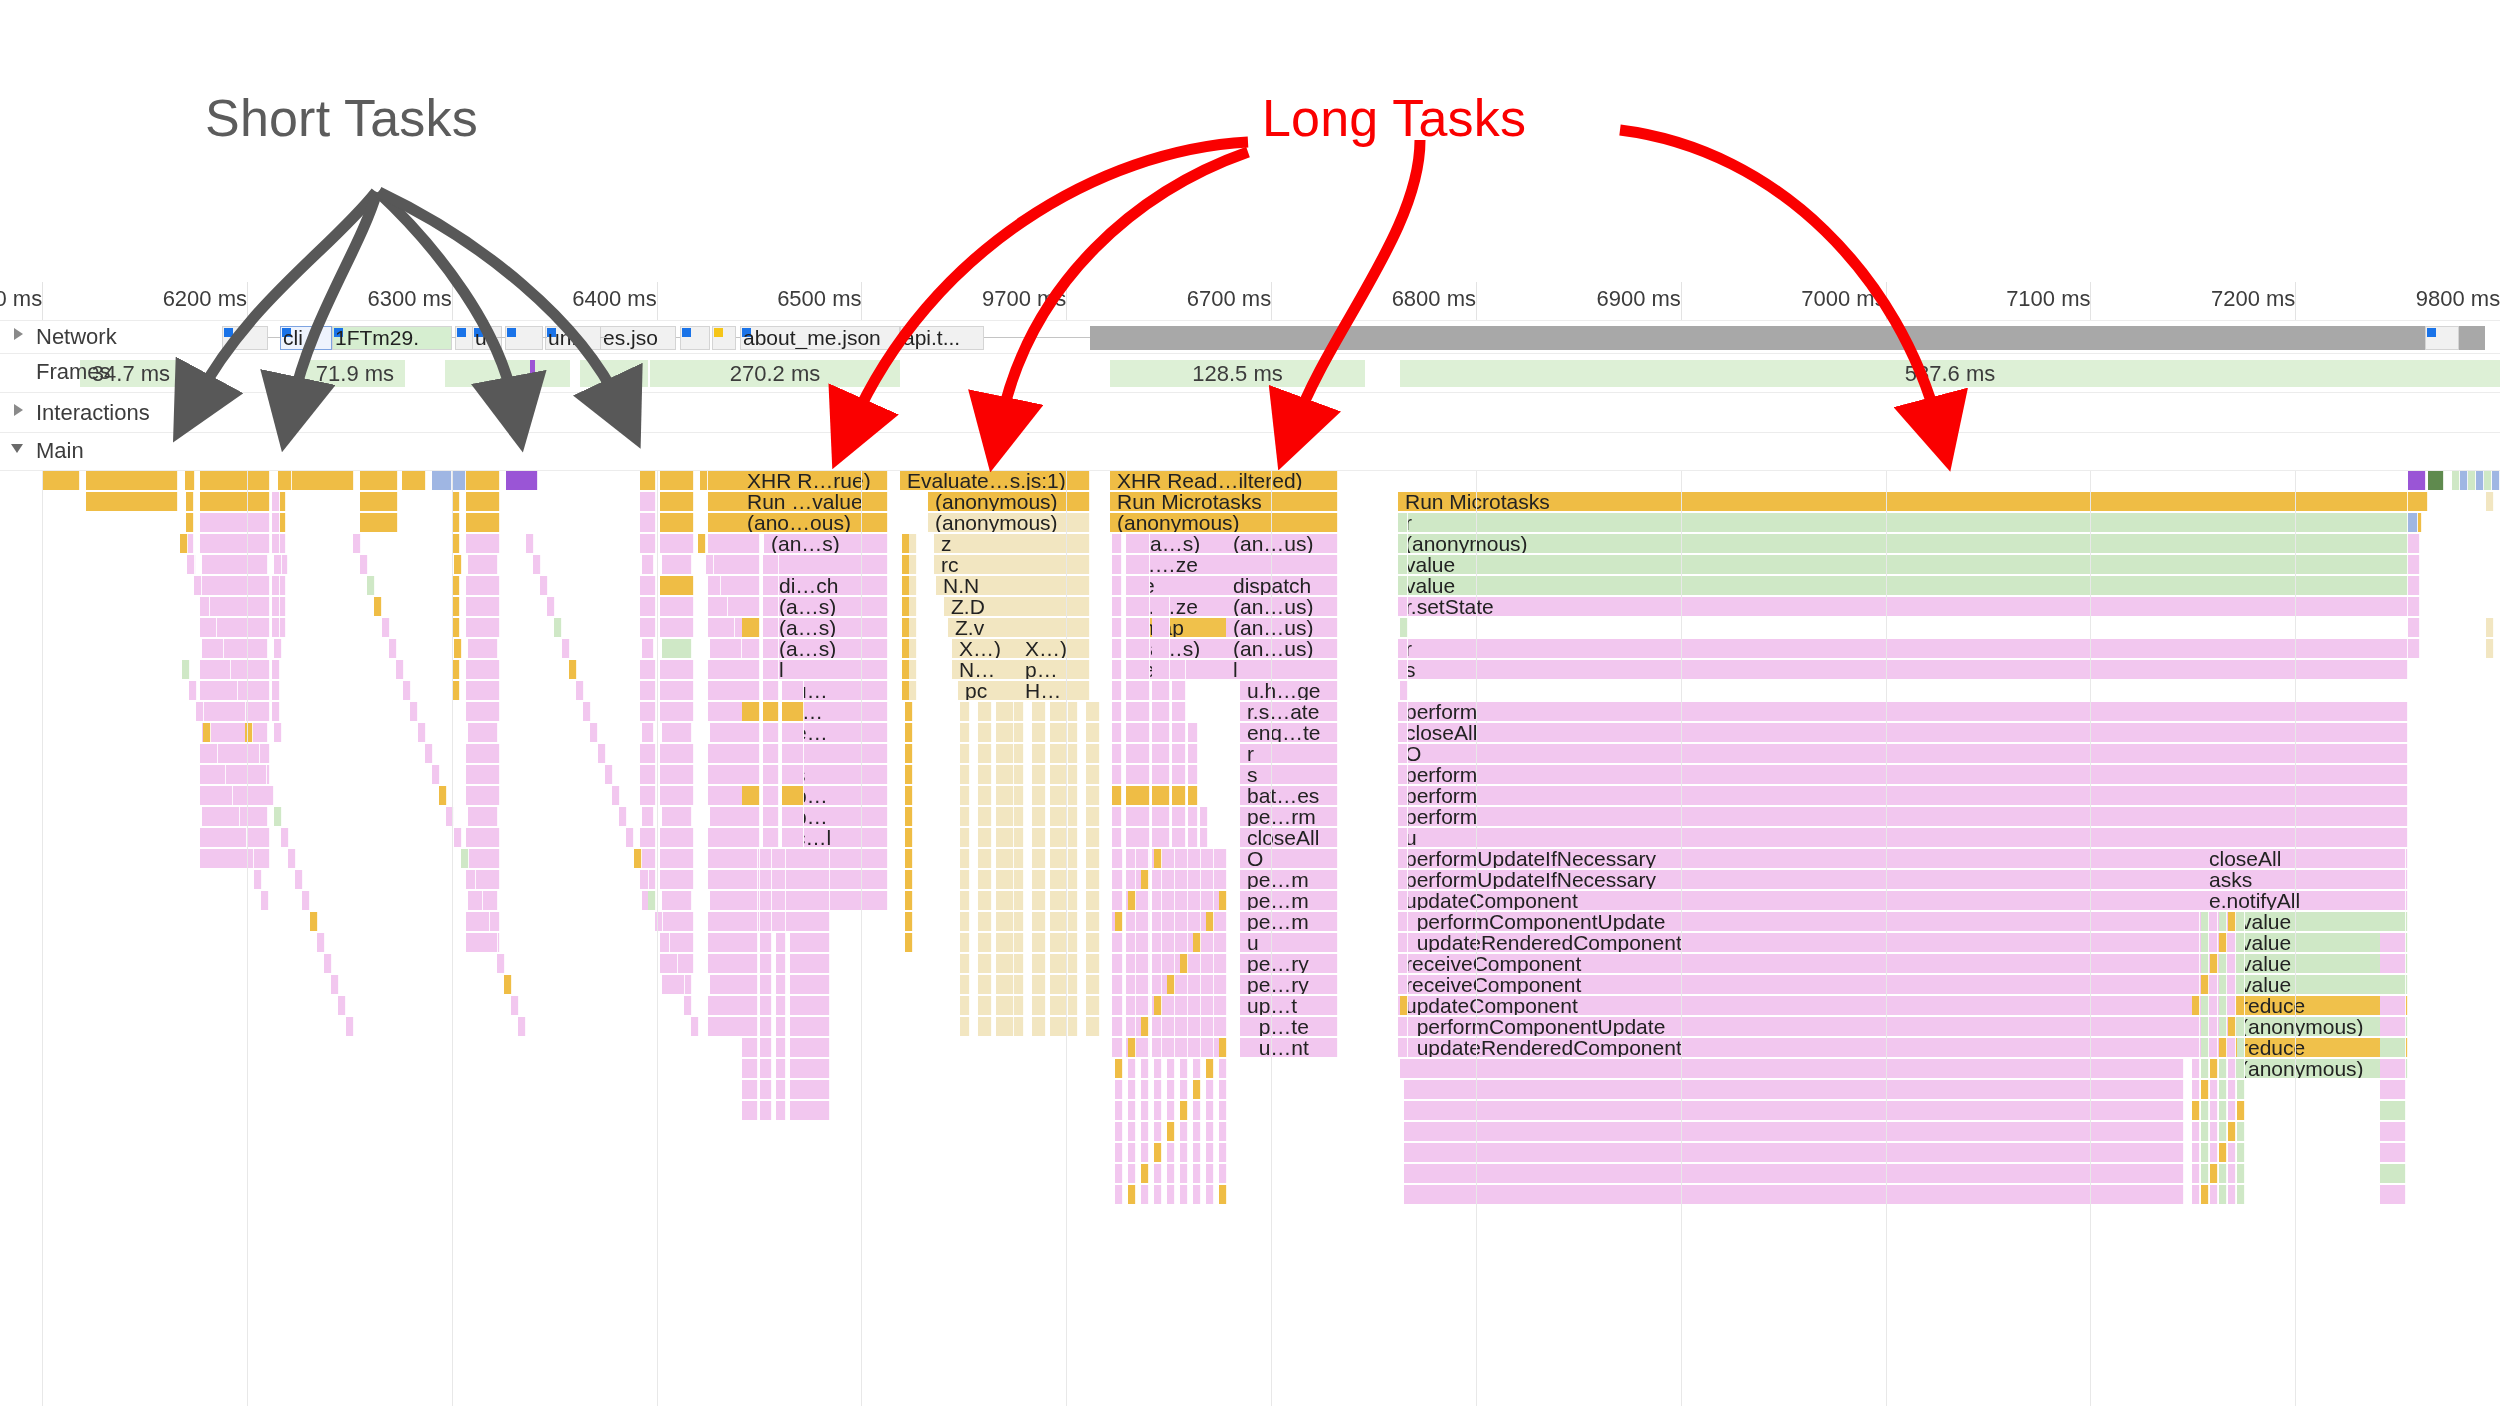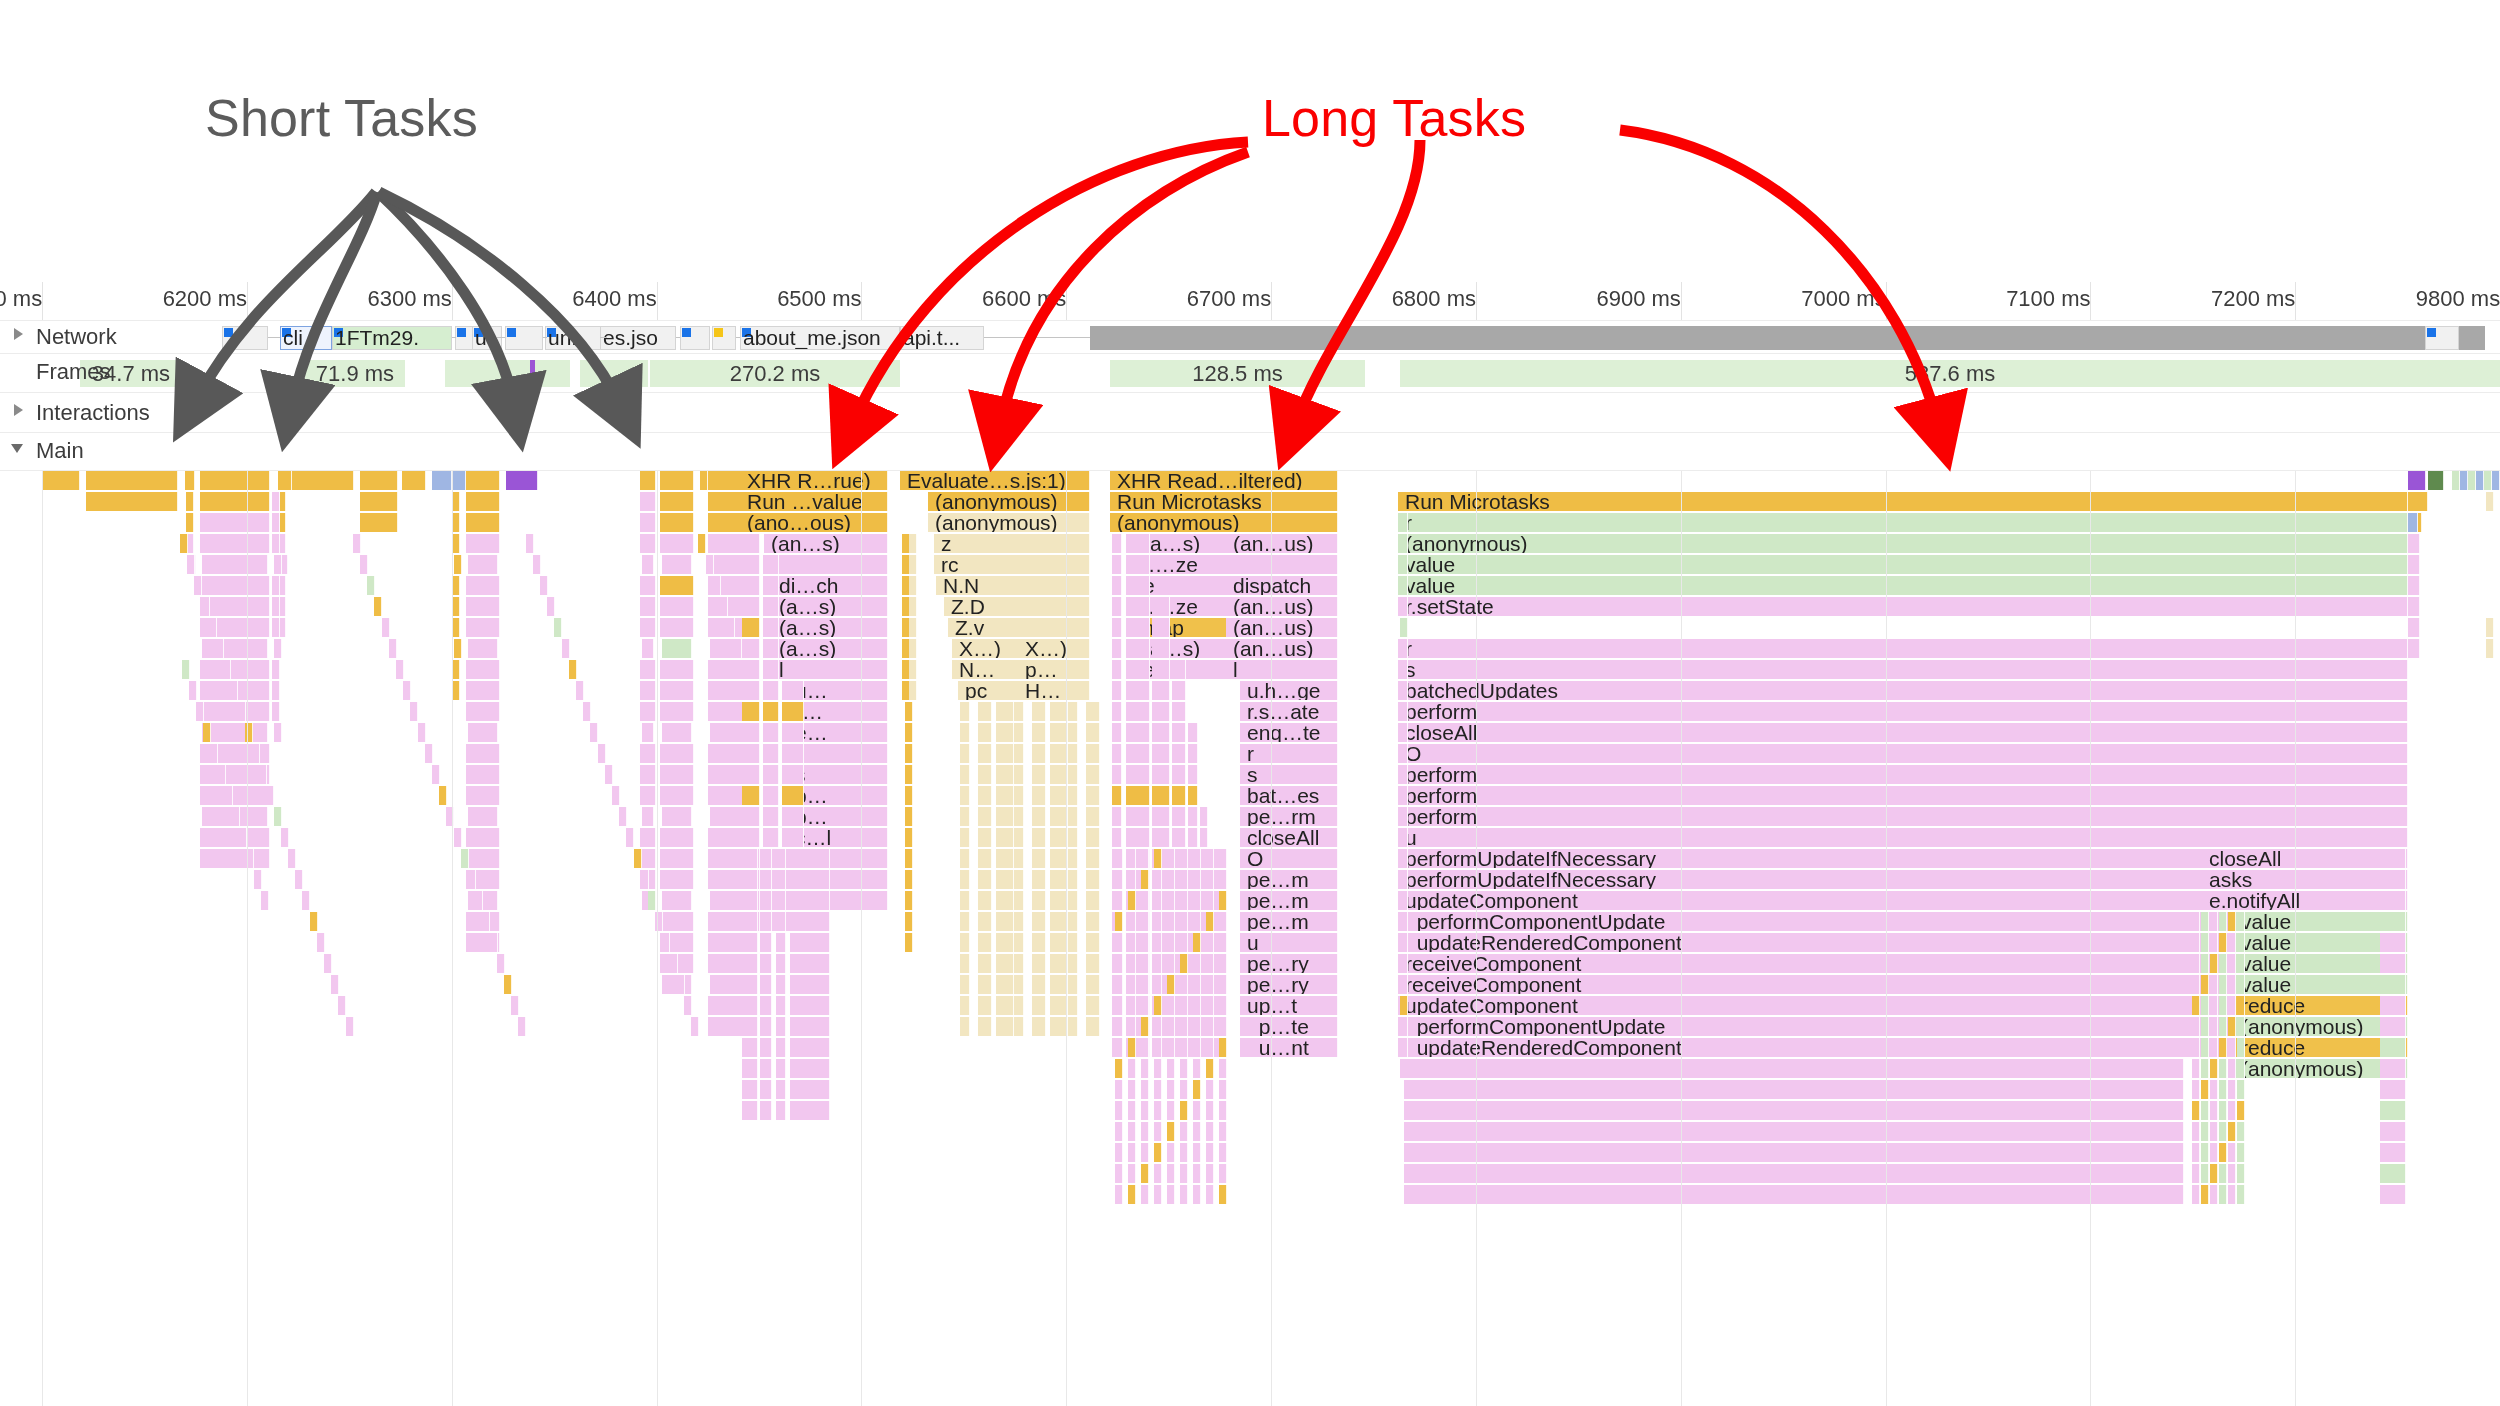--- a/index.html
+++ b/index.html
@@ -96,21 +96,21 @@
     <div class="tl" style="left: 0px;">6100 ms</div>
     <div class="tick" style="left: 246.833px;"></div>
     <div class="tl" style="left: 204.833px;">6200 ms</div>
     <div class="tick" style="left: 451.667px;"></div>
     <div class="tl" style="left: 409.667px;">6300 ms</div>
     <div class="tick" style="left: 656.5px;"></div>
     <div class="tl" style="left: 614.5px;">6400 ms</div>
     <div class="tick" style="left: 861.333px;"></div>
     <div class="tl" style="left: 819.333px;">6500 ms</div>
     <div class="tick" style="left: 1066.17px;"></div>
-    <div class="tl" style="left: 1024.17px;">6600 ms</div>
+    <div class="tl" style="left: 1024.17px;">9700 ms</div>
     <div class="tick" style="left: 1271px;"></div>
     <div class="tl" style="left: 1229px;">6700 ms</div>
     <div class="tick" style="left: 1475.83px;"></div>
     <div class="tl" style="left: 1433.83px;">6800 ms</div>
     <div class="tick" style="left: 1680.67px;"></div>
     <div class="tl" style="left: 1638.67px;">6900 ms</div>
     <div class="tick" style="left: 1885.5px;"></div>
     <div class="tl" style="left: 1843.5px;">7000 ms</div>
     <div class="tick" style="left: 2090.33px;"></div>
     <div class="tl" style="left: 2048.33px;">7100 ms</div>
@@ -515,21 +515,20 @@
     <div class="fbar c-pink" style="left: 1240px; width: 98px; top: 546px;">_p…te</div>
     <div class="fbar c-pink" style="left: 1240px; width: 98px; top: 567px;">_u…nt</div>
     <div class="fbar c-orange" style="left: 1398px; width: 1010px; top: 21px;">Run Microtasks</div>
     <div class="fbar c-green" style="left: 1398px; width: 1010px; top: 42px;">r</div>
     <div class="fbar c-green" style="left: 1398px; width: 1010px; top: 63px;">(anonymous)</div>
     <div class="fbar c-green" style="left: 1398px; width: 1010px; top: 84px;">value</div>
     <div class="fbar c-green" style="left: 1398px; width: 1010px; top: 105px;">value</div>
     <div class="fbar c-pink" style="left: 1398px; width: 1010px; top: 126px;">r.setState</div>
     <div class="fbar c-pink" style="left: 1398px; width: 1010px; top: 168px;">r</div>
     <div class="fbar c-pink" style="left: 1398px; width: 1010px; top: 189px;">s</div>
-    <div class="fbar c-pink" style="left: 1398px; width: 1010px; top: 210px;">batchedUpdates</div>
     <div class="fbar c-pink" style="left: 1398px; width: 1010px; top: 231px;">perform</div>
     <div class="fbar c-pink" style="left: 1398px; width: 1010px; top: 252px;">closeAll</div>
     <div class="fbar c-pink" style="left: 1398px; width: 1010px; top: 273px;">O</div>
     <div class="fbar c-pink" style="left: 1398px; width: 1010px; top: 294px;">perform</div>
     <div class="fbar c-pink" style="left: 1398px; width: 1010px; top: 315px;">perform</div>
     <div class="fbar c-pink" style="left: 1398px; width: 1010px; top: 336px;">perform</div>
     <div class="fbar c-pink" style="left: 1398px; width: 1010px; top: 357px;">u</div>
     <div class="fbar c-pink" style="left: 1398px; width: 1010px; top: 378px;">performUpdateIfNecessary</div>
     <div class="fbar c-pink" style="left: 1398px; width: 1010px; top: 399px;">performUpdateIfNecessary</div>
     <div class="fbar c-pink" style="left: 1398px; width: 1010px; top: 420px;">updateComponent</div>

